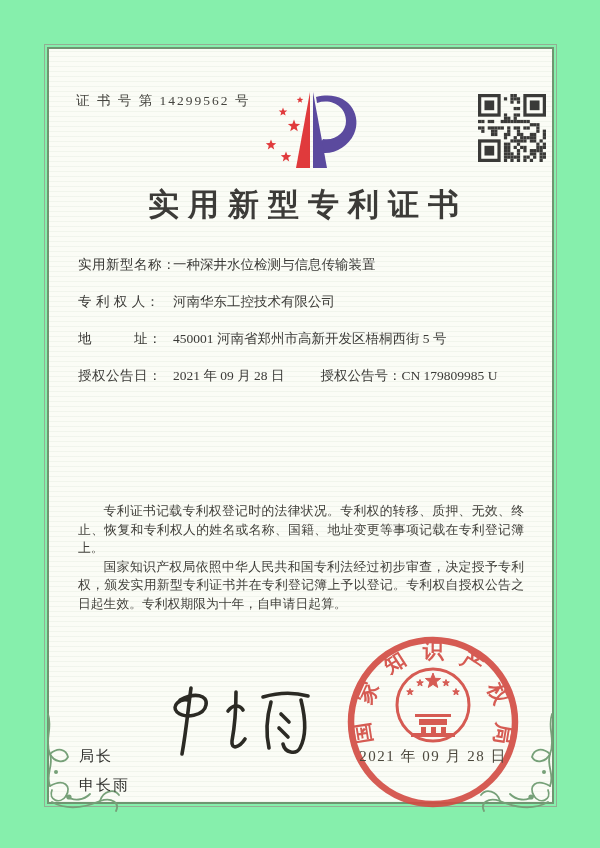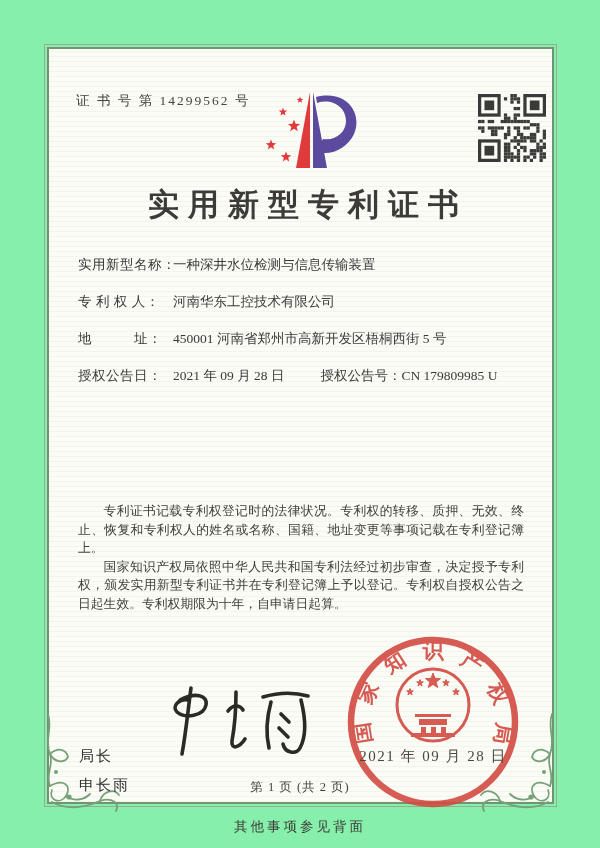--- a/index.html
+++ b/index.html
@@ -280,16 +280,14 @@
         <rect x="81" y="85" width="28" height="6" stroke="none"></rect>
         <rect x="83" y="93" width="5" height="6" stroke="none"></rect>
         <rect x="93" y="93" width="5" height="6" stroke="none"></rect>
         <rect x="103" y="93" width="5" height="6" stroke="none"></rect>
         <rect x="73" y="99" width="44" height="4" stroke="none"></rect>
       </g>
     </g>
     <text x="95" y="127" text-anchor="middle" font-size="15" letter-spacing="1.5" fill="#4c483d" font-family="'Liberation Serif',serif">2021 年 09 月 28 日</text>
   </svg>
 
-  <div class="page-num">第 1 页 (共 2 页)</div>
-  <div class="back-note">其他事项参见背面</div>
 
 </div>
 
 </body></html>

